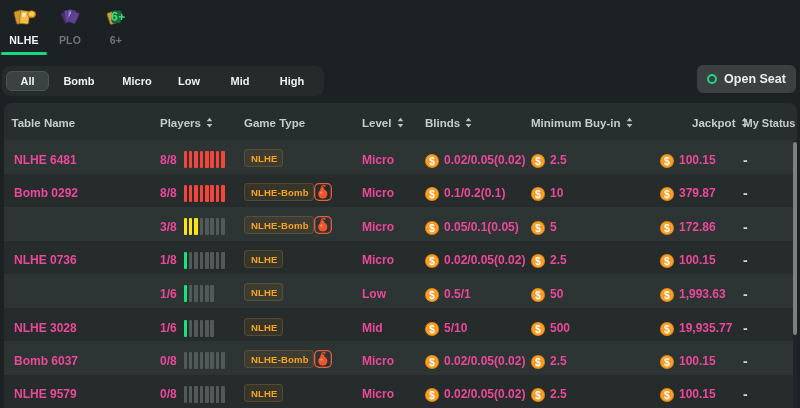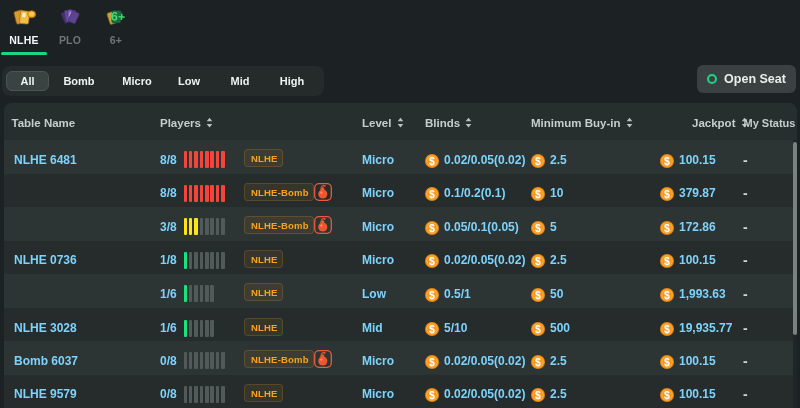--- a/index.html
+++ b/index.html
@@ -15,21 +15,21 @@
 .openseat{position:absolute;left:697px;top:65px;width:99px;height:28px;background:#3a4140;border-radius:6px;color:#e9eeed;font-size:12.5px;font-weight:bold;text-align:center;line-height:28px;}
 .openseat .ring{display:inline-block;width:10px;height:10px;border:2px solid #1fd48a;border-radius:50%;margin-right:7px;vertical-align:-1px;}
 
 .panel{position:absolute;left:4px;top:103px;width:793px;height:305px;background:#262c2c;border-radius:8px 8px 0 0;overflow:hidden;}
 .thead{position:absolute;left:0;top:0;width:793px;height:37px;background:#272e2e;}
 .hc{position:absolute;top:2px;height:37px;line-height:37px;font-size:11.5px;font-weight:bold;color:#c5cdcd;white-space:nowrap;}
 .sortar{vertical-align:-2px;margin-left:2px;}
 .row{position:absolute;left:0;width:793px;height:33px;}
 .row.odd{background:#2d3434;}
 .row.even{background:#262c2c;}
-.cell{position:absolute;top:2.5px;height:33px;line-height:33px;font-size:12px;font-weight:bold;color:#7dd3fc;white-space:nowrap;}
+.cell{position:absolute;top:2.5px;height:33px;line-height:33px;font-size:12px;font-weight:bold;color:#ec4899;white-space:nowrap;}
 .bars{position:absolute;height:17px;display:flex;gap:1.8px;}
 .bars i{display:block;width:3.6px;height:17px;border-radius:1px;}
 .badge{position:absolute;height:18px;line-height:17px;padding:0 4px 0 6px;border:1px solid rgba(215,145,45,0.22);background:rgba(247,160,33,0.08);border-radius:4px;color:#f8a31f;font-size:9.5px;font-weight:bold;letter-spacing:0.2px;}
 .bombic{position:absolute;top:8px;}
 .coin{vertical-align:-4px;margin-right:5px;}
 .dash{color:#ced6d6;font-size:14px;}
 </style></head><body>
 <div class="tab active" style="left:1px;"><svg width="25" height="20" viewBox="0 0 30 24">
       <g transform="rotate(-14 10 12)">
         <rect x="4" y="3" width="11" height="15.5" rx="2" fill="#d9992e" stroke="#8a5d14" stroke-width="0.8"></rect>
@@ -73,20 +73,21 @@
 <div class="fpill" style="left:222px;width:36px;">Mid</div>
 <div class="fpill" style="left:270px;width:44px;">High</div>
 <div class="openseat"><span class="ring"></span>Open Seat</div>
 <div class="panel">
 <div class="thead">
 <div class="hc" style="left:7.5px;">Table Name</div>
 <div class="hc" style="left:156px;">Players <svg class="sortar" width="7" height="12" viewBox="0 0 8 13">
           <path d="M4 0.5 L7.2 4.5 L0.8 4.5 Z" fill="#b9c2c2"></path>
           <path d="M4 11.5 L7.2 7.5 L0.8 7.5 Z" fill="#b9c2c2"></path>
         </svg></div>
+<div class="hc" style="left:240px;">Game Type</div>
 <div class="hc" style="left:358px;">Level <svg class="sortar" width="7" height="12" viewBox="0 0 8 13">
           <path d="M4 0.5 L7.2 4.5 L0.8 4.5 Z" fill="#b9c2c2"></path>
           <path d="M4 11.5 L7.2 7.5 L0.8 7.5 Z" fill="#b9c2c2"></path>
         </svg></div>
 <div class="hc" style="left:421px;">Blinds <svg class="sortar" width="7" height="12" viewBox="0 0 8 13">
           <path d="M4 0.5 L7.2 4.5 L0.8 4.5 Z" fill="#b9c2c2"></path>
           <path d="M4 11.5 L7.2 7.5 L0.8 7.5 Z" fill="#b9c2c2"></path>
         </svg></div>
 <div class="hc" style="left:527px;">Minimum Buy-in <svg class="sortar" width="7" height="12" viewBox="0 0 8 13">
           <path d="M4 0.5 L7.2 4.5 L0.8 4.5 Z" fill="#b9c2c2"></path>
@@ -127,20 +128,21 @@
         </svg>2.5</div>
       <div class="cell" style="left:656px;line-height:34px;"><svg class="coin" width="14" height="14" viewBox="0 0 14 14">
           <circle cx="7" cy="7" r="7" fill="#e8860f"></circle>
           <circle cx="7" cy="7" r="6" fill="#f8971e"></circle>
           <circle cx="7" cy="7" r="5.2" fill="none" stroke="#fcae3c" stroke-width="0.9"></circle>
           <text x="7" y="10.8" text-anchor="middle" font-family="Liberation Sans,sans-serif" font-size="10.5" font-weight="bold" fill="#fff">$</text>
         </svg>100.15</div>
       <div class="cell dash" style="left:739px;line-height:34px;">-</div>
     </div>
 <div class="row even" style="top:71px;height:33px;">
+      <div class="cell" style="left:10px;line-height:33px;">Bomb 0292</div>
       <div class="cell" style="left:156px;line-height:33px;">8/8</div>
       <div class="bars" style="left:179.5px;top:11px;">
         <i style="background:#f4453c"></i>
         <i style="background:#f4453c"></i>
         <i style="background:#f4453c"></i>
         <i style="background:#f4453c"></i>
         <i style="background:#f4453c"></i>
         <i style="background:#f4453c"></i>
         <i style="background:#f4453c"></i>
         <i style="background:#f4453c"></i>

